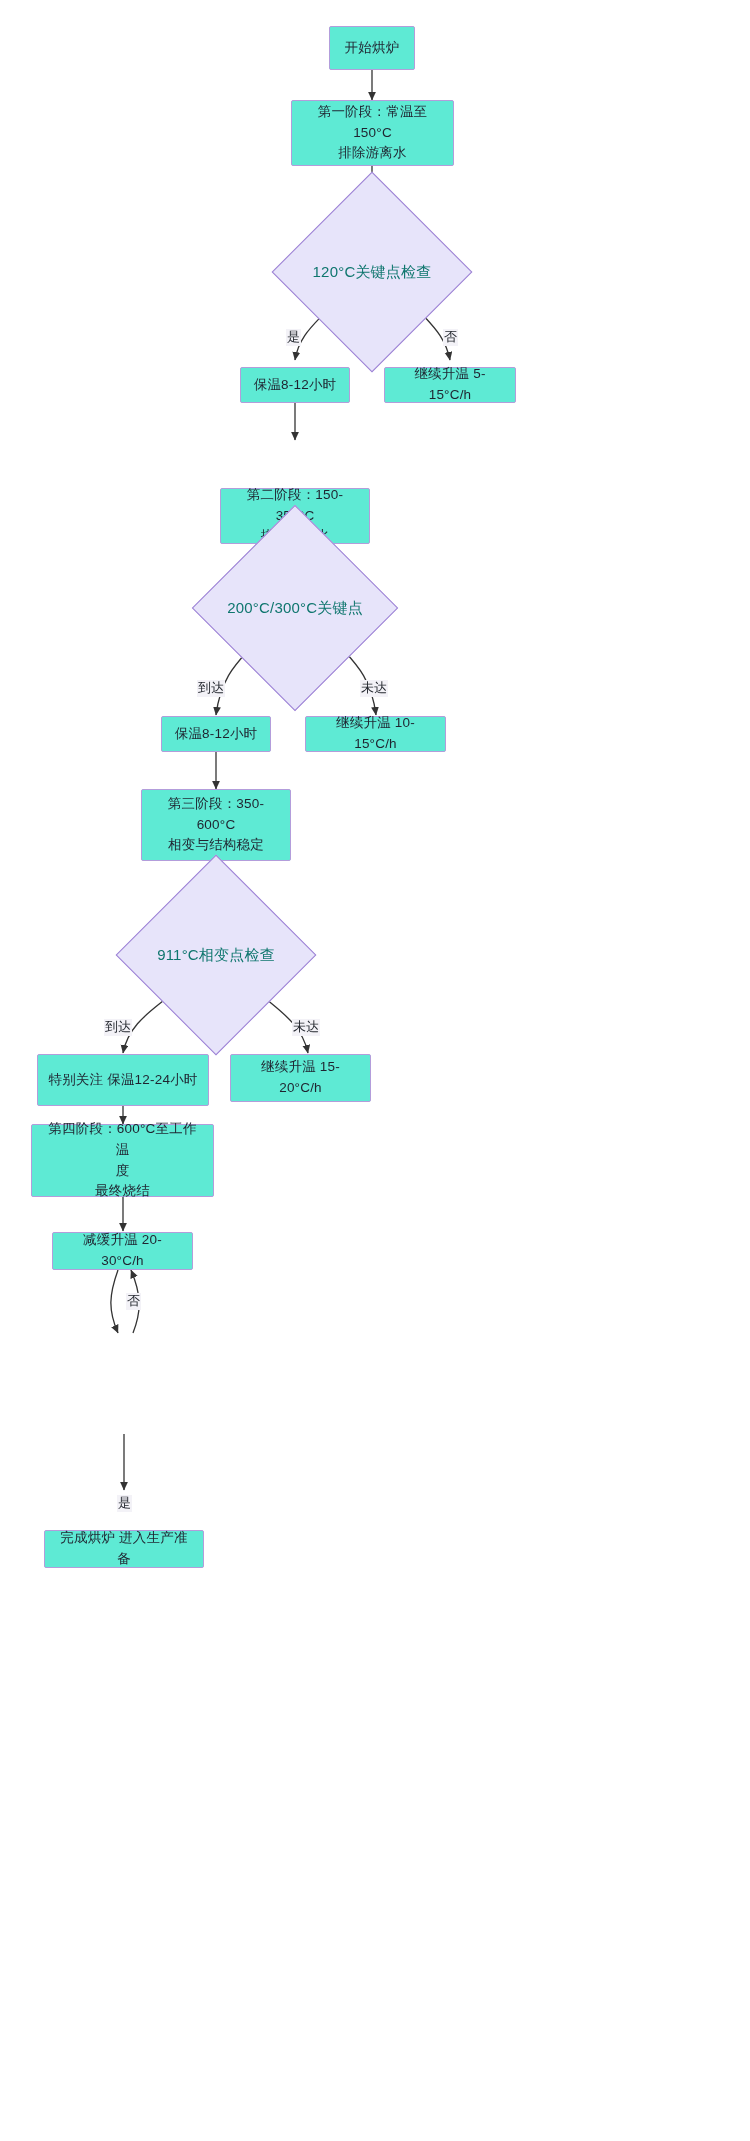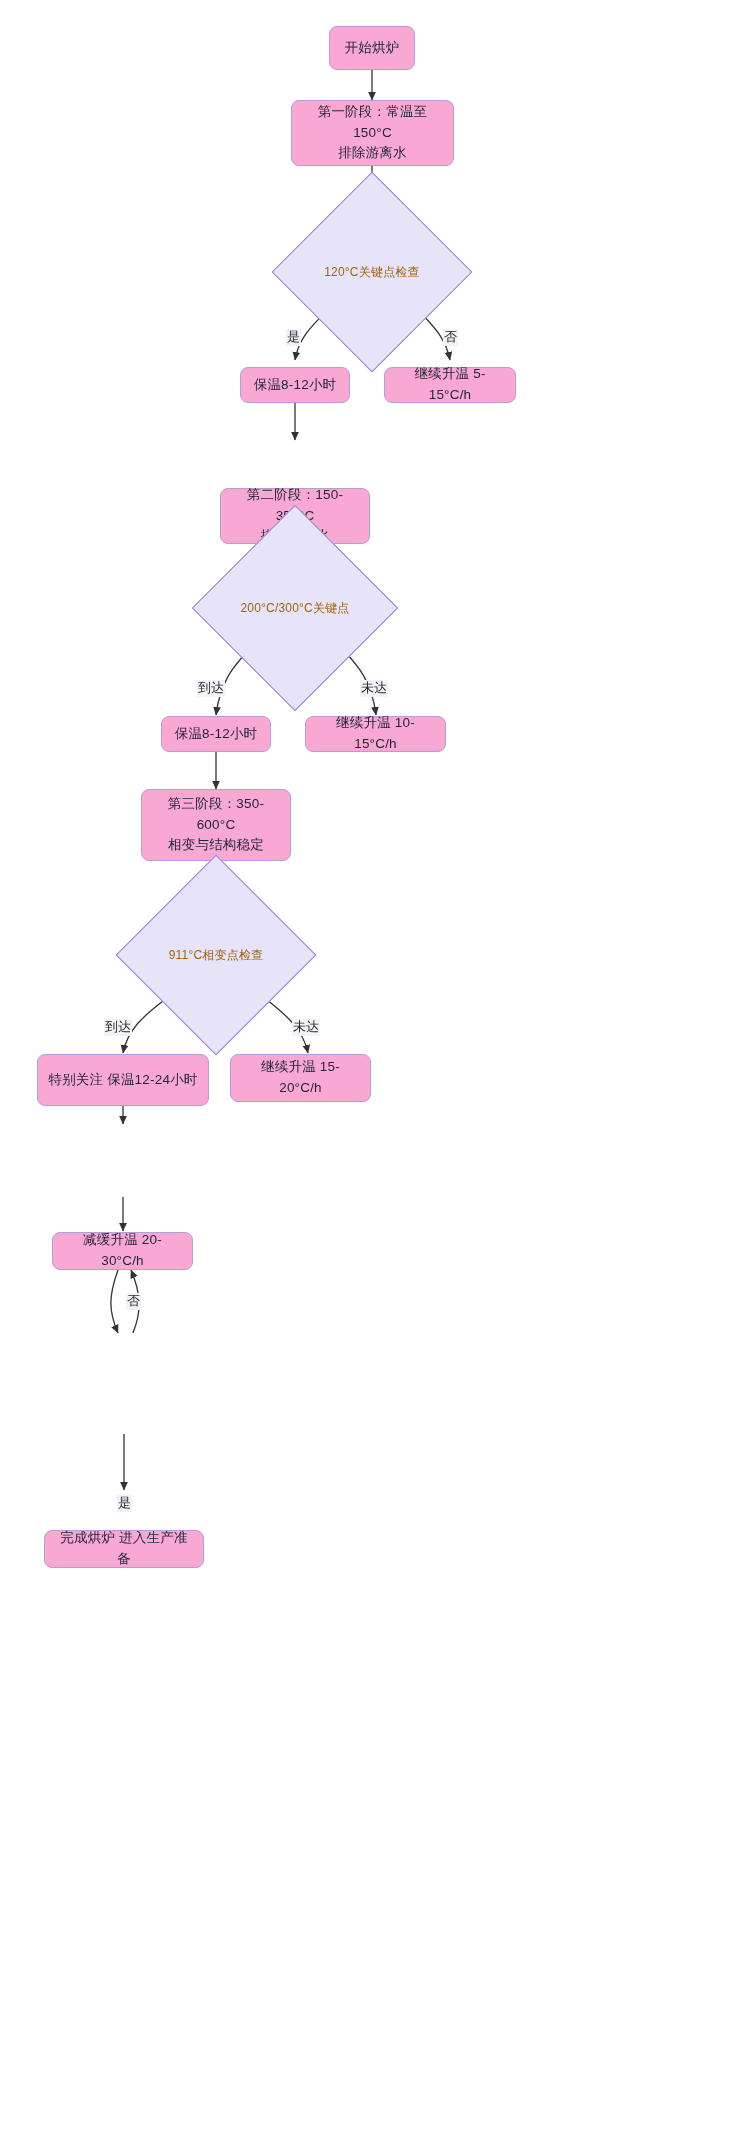--- a/index.html
+++ b/index.html
@@ -31,23 +31,23 @@
     display: flex;
     align-items: center;
     justify-content: center;
     text-align: center;
     color: #1f2430;
     font-size: 13.5px;
     line-height: 1.55;
     letter-spacing: 0.2px;
   }
   .rect {
-    background: #f9a8d4;
+    background: #5eead4;
     border: 1.2px solid #b39ddb;
-    border-radius: 8px;
+    border-radius: 2px;
     text-align: center;
   }
   .rect .label {
     padding: 0 10px;
     white-space: pre-line;
   }
   .diamond-wrap {
     position: absolute;
   }
   .diamond-shape {
@@ -63,22 +63,22 @@
   }
   .diamond-label {
     position: absolute;
     left: 0;
     top: 0;
     width: 100%;
     height: 100%;
     display: flex;
     align-items: center;
     justify-content: center;
-    font-size: 12px;
-    color: #a16207;
+    font-size: 15px;
+    color: #0f766e;
     white-space: nowrap;
     letter-spacing: 0.2px;
   }
   .edge-label {
     position: absolute;
     background: #f3f2f7;
     color: #24282f;
     font-size: 13px;
     padding: 0px 1px;
     line-height: 1.3;
@@ -174,20 +174,25 @@
   <div class="edge-label" style="left:292px; top:1019px;">未达</div>
 
   <div class="node rect" style="left:37px; top:1054px; width:172px; height:52px;">
     <span class="label">特别关注 保温12-24小时</span>
   </div>
 
   <div class="node rect" style="left:230px; top:1054px; width:141px; height:48px;">
     <span class="label">继续升温 15-20°C/h</span>
   </div>
 
+  <div class="node rect" style="left:31px; top:1124px; width:183px; height:73px;">
+    <span class="label">第四阶段：600°C至工作温
+度
+最终烧结</span>
+  </div>
 
   <div class="node rect" style="left:52px; top:1232px; width:141px; height:38px;">
     <span class="label">减缓升温 20-30°C/h</span>
   </div>
   <div class="edge-label" style="left:126px; top:1293px;">否</div>
 
   <div class="edge-label" style="left:117px; top:1495px;">是</div>
 
   <div class="node rect" style="left:44px; top:1530px; width:160px; height:38px;">
     <span class="label">完成烘炉 进入生产准备</span>

